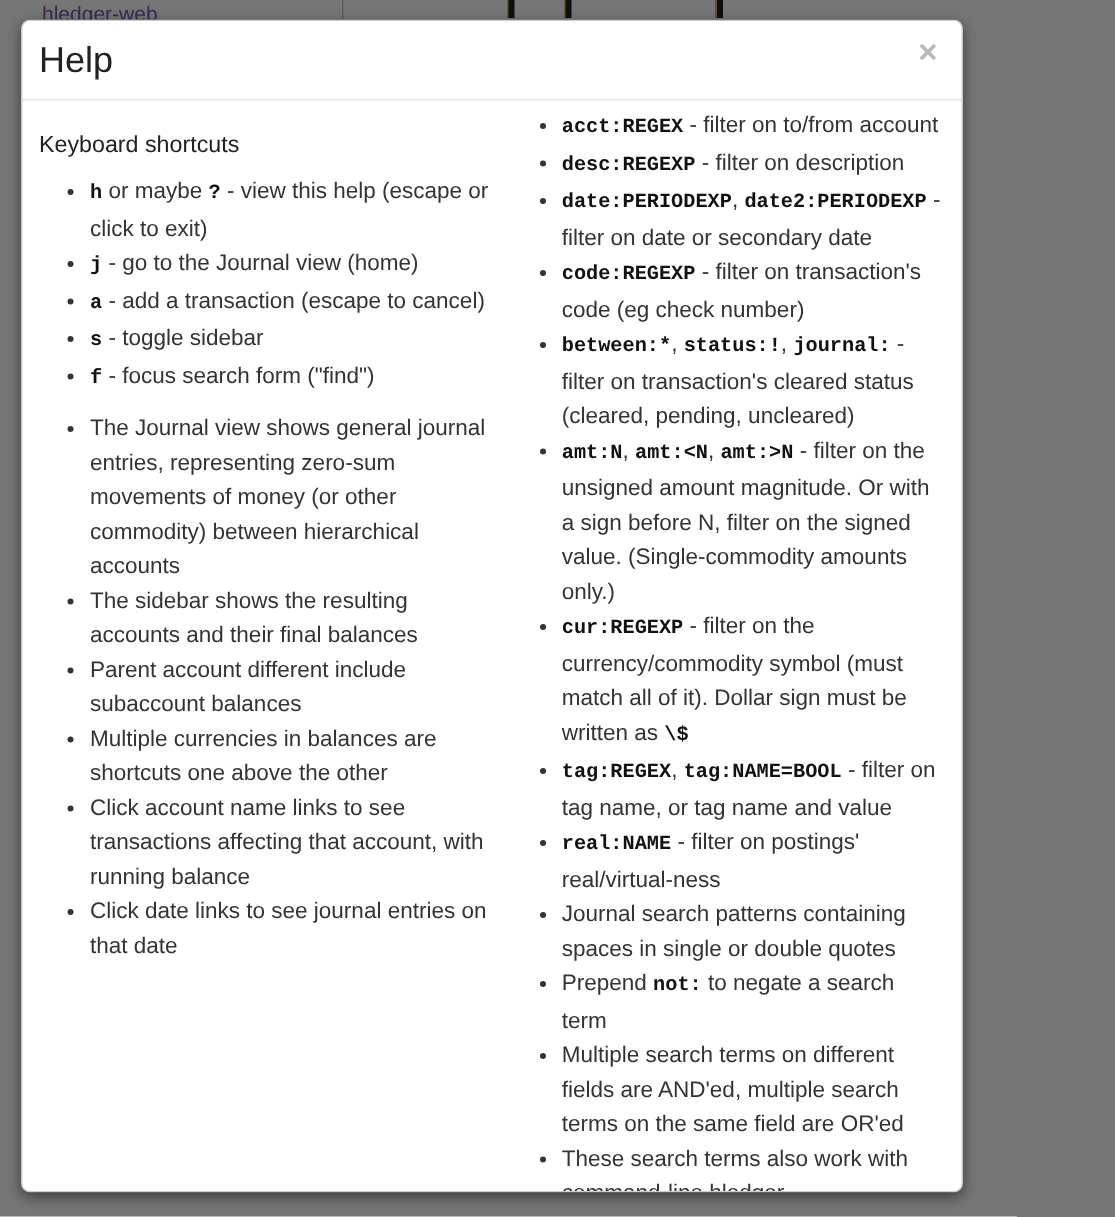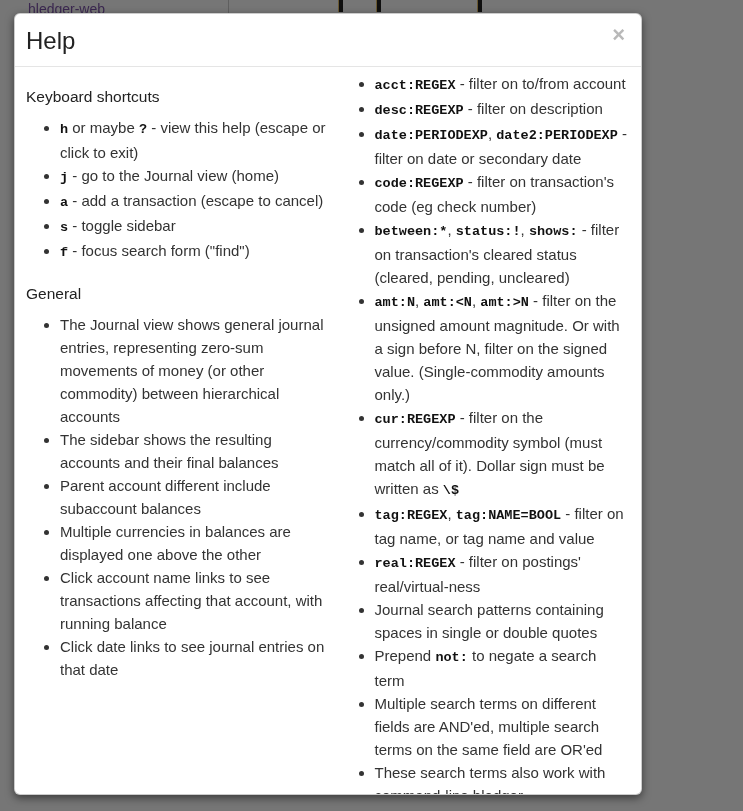--- a/index.html
+++ b/index.html
@@ -107,41 +107,40 @@
   <div class="modal-body">
     <div class="col col-left">
         <h3 class="section-heading">Keyboard shortcuts</h3>
         <ul class="help-list">
           <li><code>h</code> or maybe <code>?</code> - view this help (escape or click to exit)</li>
           <li><code>j</code> - go to the Journal view (home)</li>
           <li><code>a</code> - add a transaction (escape to cancel)</li>
           <li><code>s</code> - toggle sidebar</li>
           <li><code>f</code> - focus search form ("find")</li>
         </ul>
-        <h3 class="section-heading">General</h3>
         <ul class="help-list">
           <li>The Journal view shows general journal entries, representing zero-sum movements of money (or other commodity) between hierarchical accounts</li>
           <li>The sidebar shows the resulting accounts and their final balances</li>
           <li>Parent account different include subaccount balances</li>
-          <li>Multiple currencies in balances are displayed one above the other</li>
+          <li>Multiple currencies in balances are shortcuts one above the other</li>
           <li>Click account name links to see transactions affecting that account, with running balance</li>
           <li>Click date links to see journal entries on that date</li>
         </ul>
       </div>
     <div class="col col-right">
         <ul class="help-list">
           <li><code>acct:REGEX</code> - filter on to/from account</li>
           <li><code>desc:REGEXP</code> - filter on description</li>
           <li><code>date:PERIODEXP</code>, <code>date2:PERIODEXP</code> - filter on date or secondary date</li>
           <li><code>code:REGEXP</code> - filter on transaction's code (eg check number)</li>
-          <li><code>between:*</code>, <code>status:!</code>, <code>shows:</code> - filter on transaction's cleared status (cleared, pending, uncleared)</li>
+          <li><code>between:*</code>, <code>status:!</code>, <code>journal:</code> - filter on transaction's cleared status (cleared, pending, uncleared)</li>
           <li><code>amt:N</code>, <code>amt:&lt;N</code>, <code>amt:&gt;N</code> - filter on the unsigned amount magnitude. Or with a sign before N, filter on the signed value. (Single-commodity amounts only.)</li>
           <li><code>cur:REGEXP</code> - filter on the currency/commodity symbol (must match all of it). Dollar sign must be written as <code>\$</code></li>
           <li><code>tag:REGEX</code>, <code>tag:NAME=BOOL</code> - filter on tag name, or tag name and value</li>
-          <li><code>real:REGEX</code> - filter on postings' real/virtual-ness</li>
+          <li><code>real:NAME</code> - filter on postings' real/virtual-ness</li>
           <li>Journal search patterns containing spaces in single or double quotes</li>
           <li>Prepend <code>not:</code> to negate a search term</li>
           <li>Multiple search terms on different fields are AND'ed, multiple search terms on the same field are OR'ed</li>
           <li>These search terms also work with command-line hledger</li>
         </ul>
       </div>
   </div>
 </div>
 
 </body></html>

